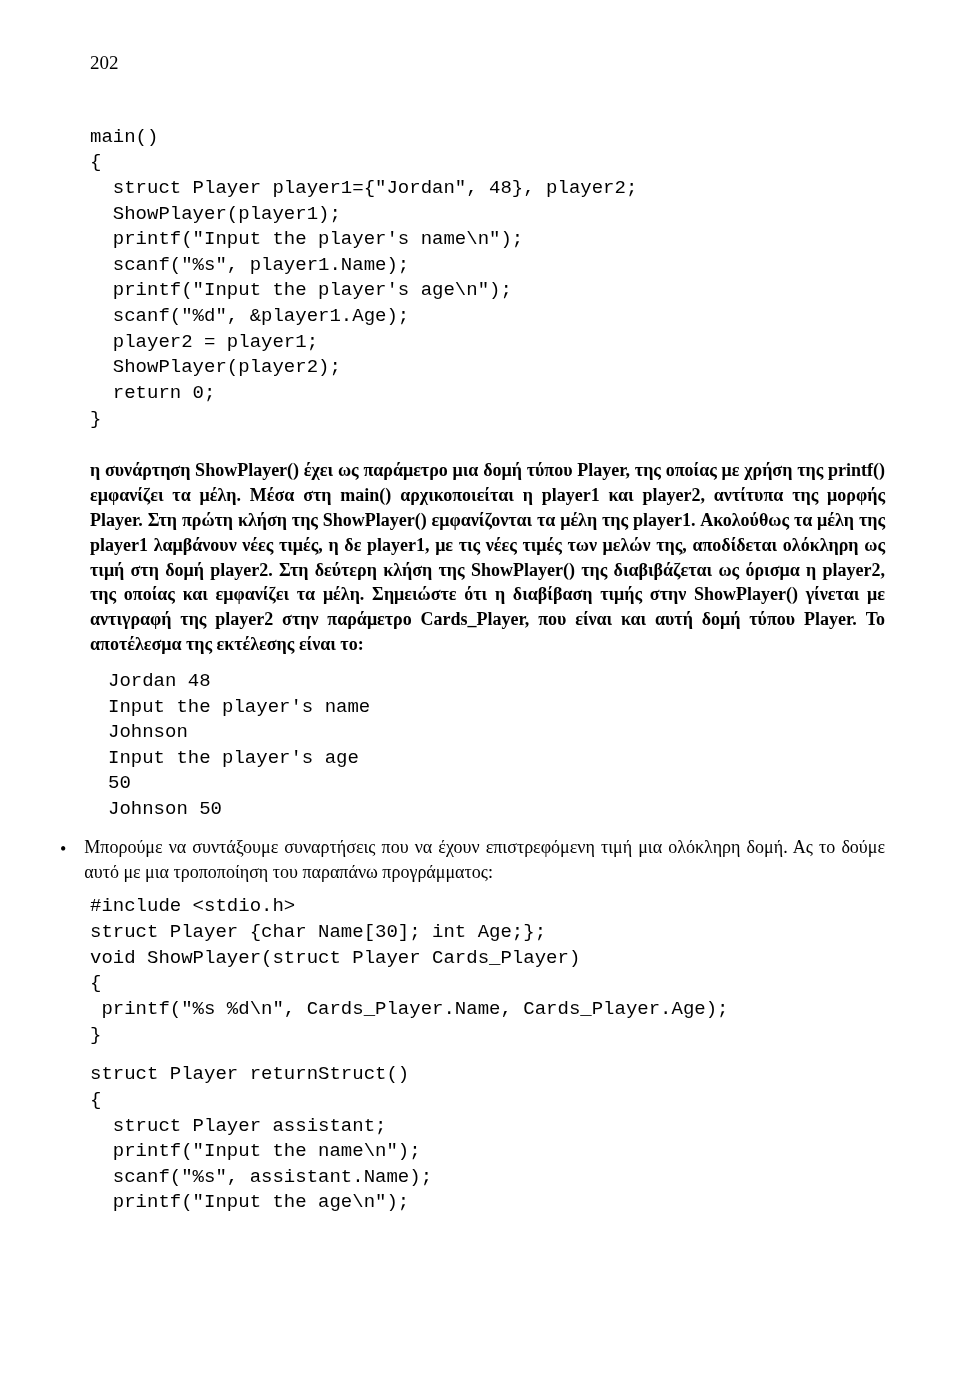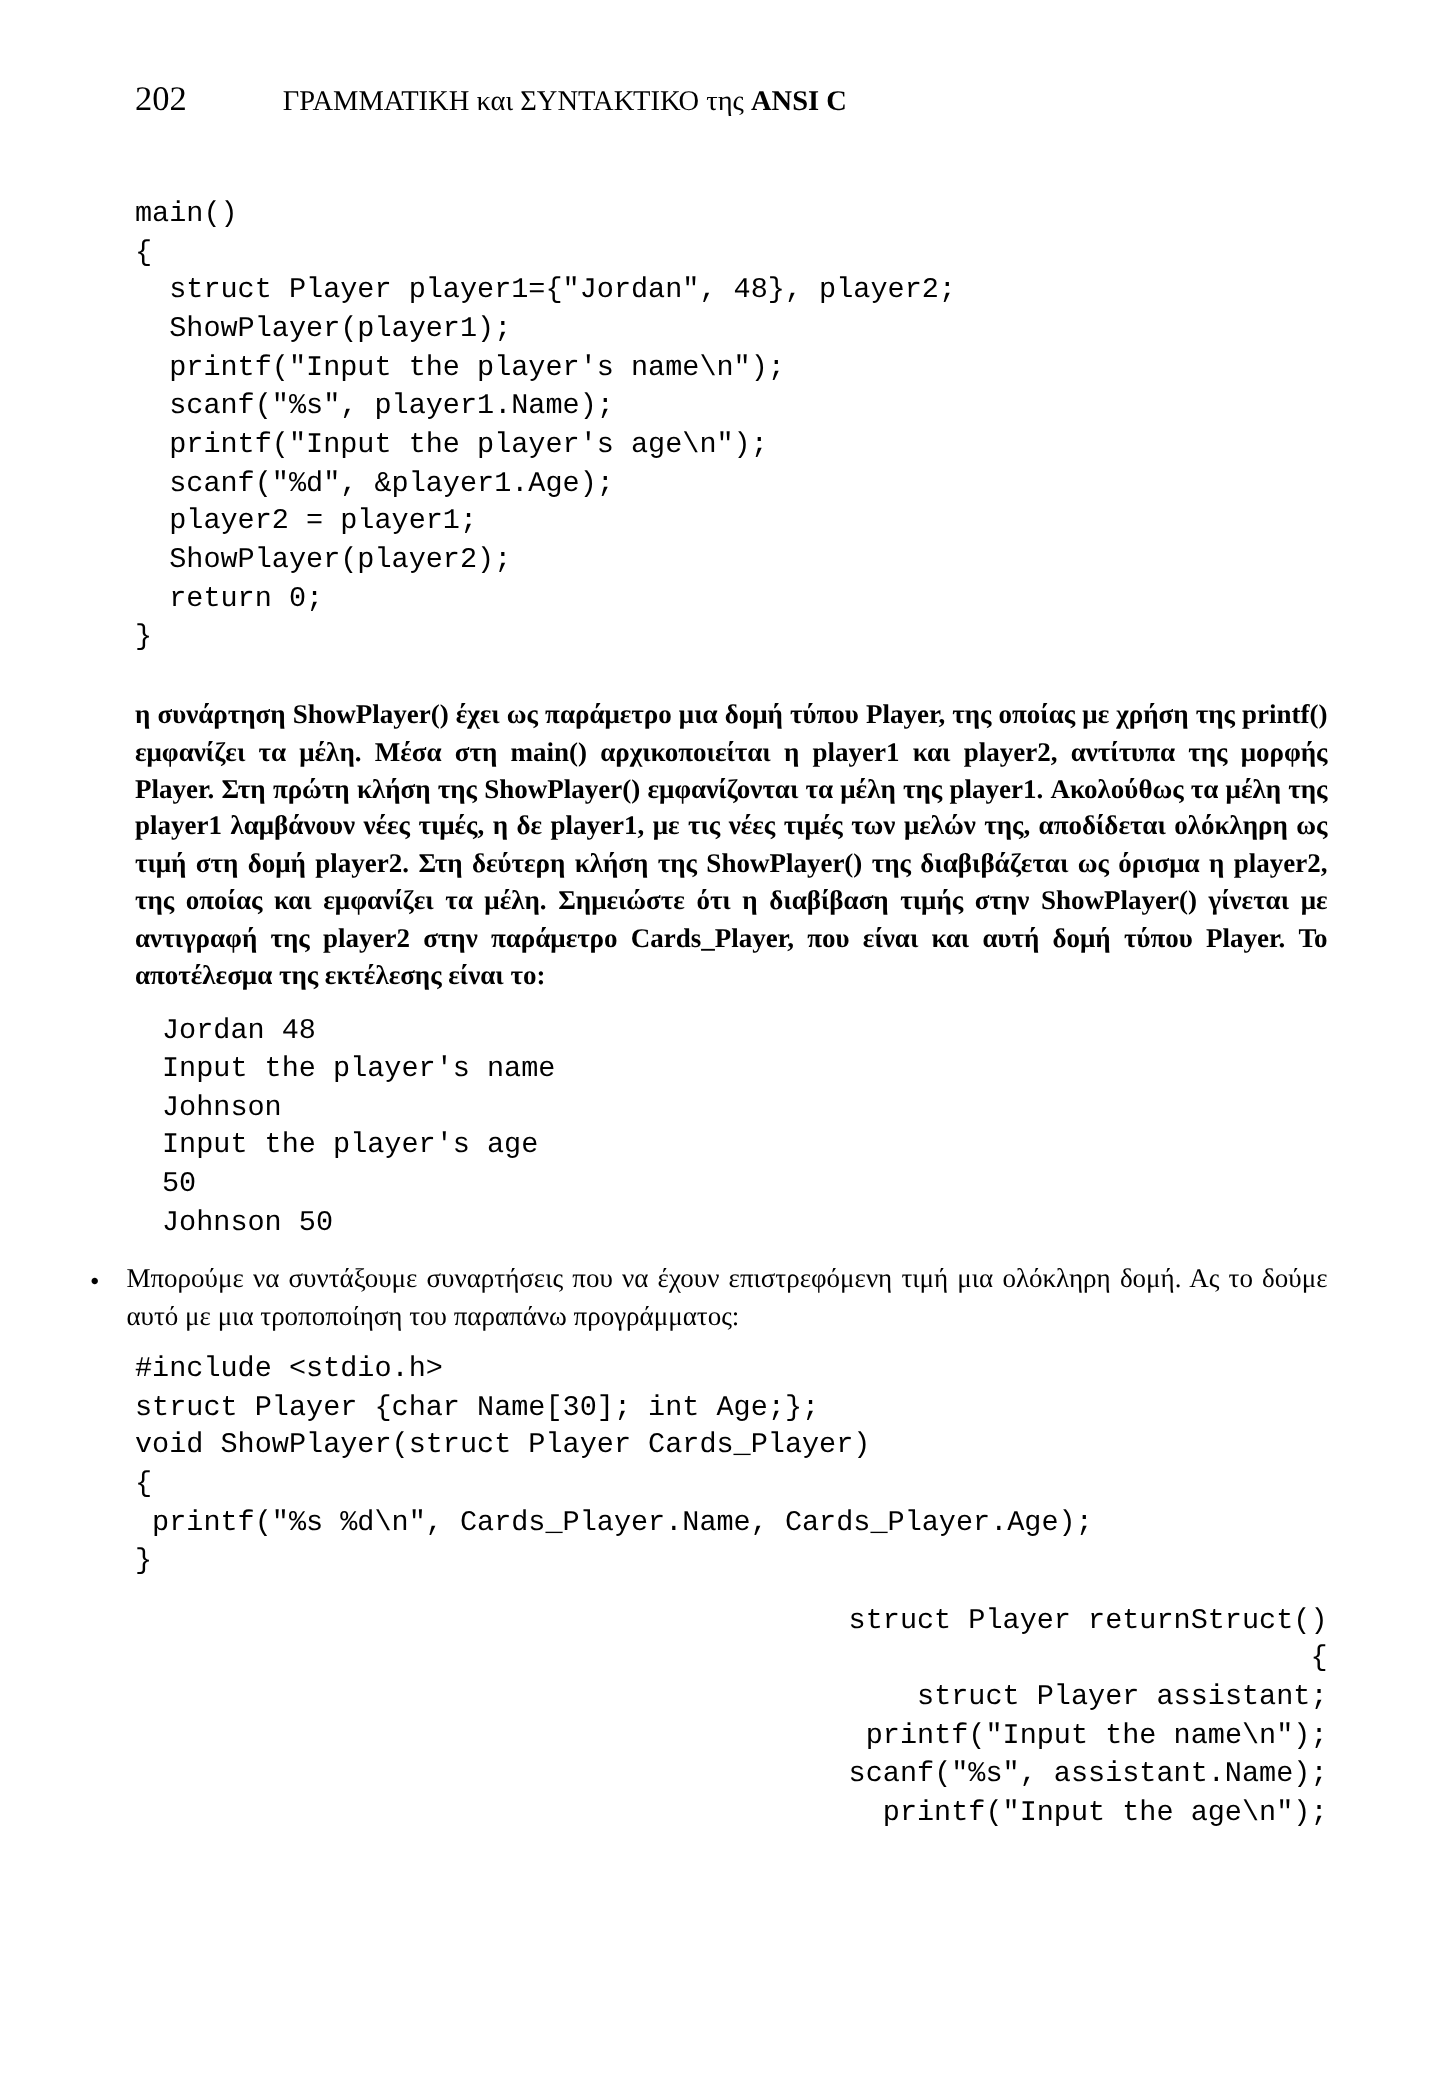--- a/index.html
+++ b/index.html
@@ -12,23 +12,23 @@
       background: #fff;
       width: 960px;
       box-sizing: border-box;
     }
     .header-row {
       display: flex;
       align-items: baseline;
       margin-bottom: 48px;
     }
     .page-number {
-      font-size: 23px;
+      font-size: 19px;
       font-family: Georgia, serif;
-      margin-right: 64px;
+      margin-right: 120px;
     }
     .running-header {
       font-size: 19px;
       font-family: Georgia, serif;
     }
     .running-header .bold {
       font-weight: bold;
     }
     pre {
       font-family: 'Courier New', Courier, monospace;
@@ -68,23 +68,20 @@
     }
     .code-section {
       margin-top: 8px;
     }
   </style>
 </head>
 <body>
 
 <div class="header-row">
   <span class="page-number">202</span>
-  <span class="running-header">
-    <span>ΓΡΑΜΜΑΤΙΚΗ και ΣΥΝΤΑΚΤΙΚΟ της </span><span class="bold">ANSI C</span>
-  </span>
 </div>
 
 <div class="code-block">
   <pre>main()
 {
   struct Player player1={"Jordan", 48}, player2;
   ShowPlayer(player1);
   printf("Input the player's name\n");
   scanf("%s", player1.Name);
   printf("Input the player's age\n");
@@ -113,20 +110,20 @@
 
 <div class="code-section">
   <pre>#include &lt;stdio.h&gt;
 struct Player {char Name[30]; int Age;};
 void ShowPlayer(struct Player Cards_Player)
 {
  printf("%s %d\n", Cards_Player.Name, Cards_Player.Age);
 }</pre>
 </div>
 
-<div class="code-section" style="margin-top:14px;text-align:right;">
+<div class="code-section" style="margin-top:14px;">
   <pre>struct Player returnStruct()
 {
   struct Player assistant;
   printf("Input the name\n");
   scanf("%s", assistant.Name);
   printf("Input the age\n");</pre>
 </div>
 
 </body></html>

